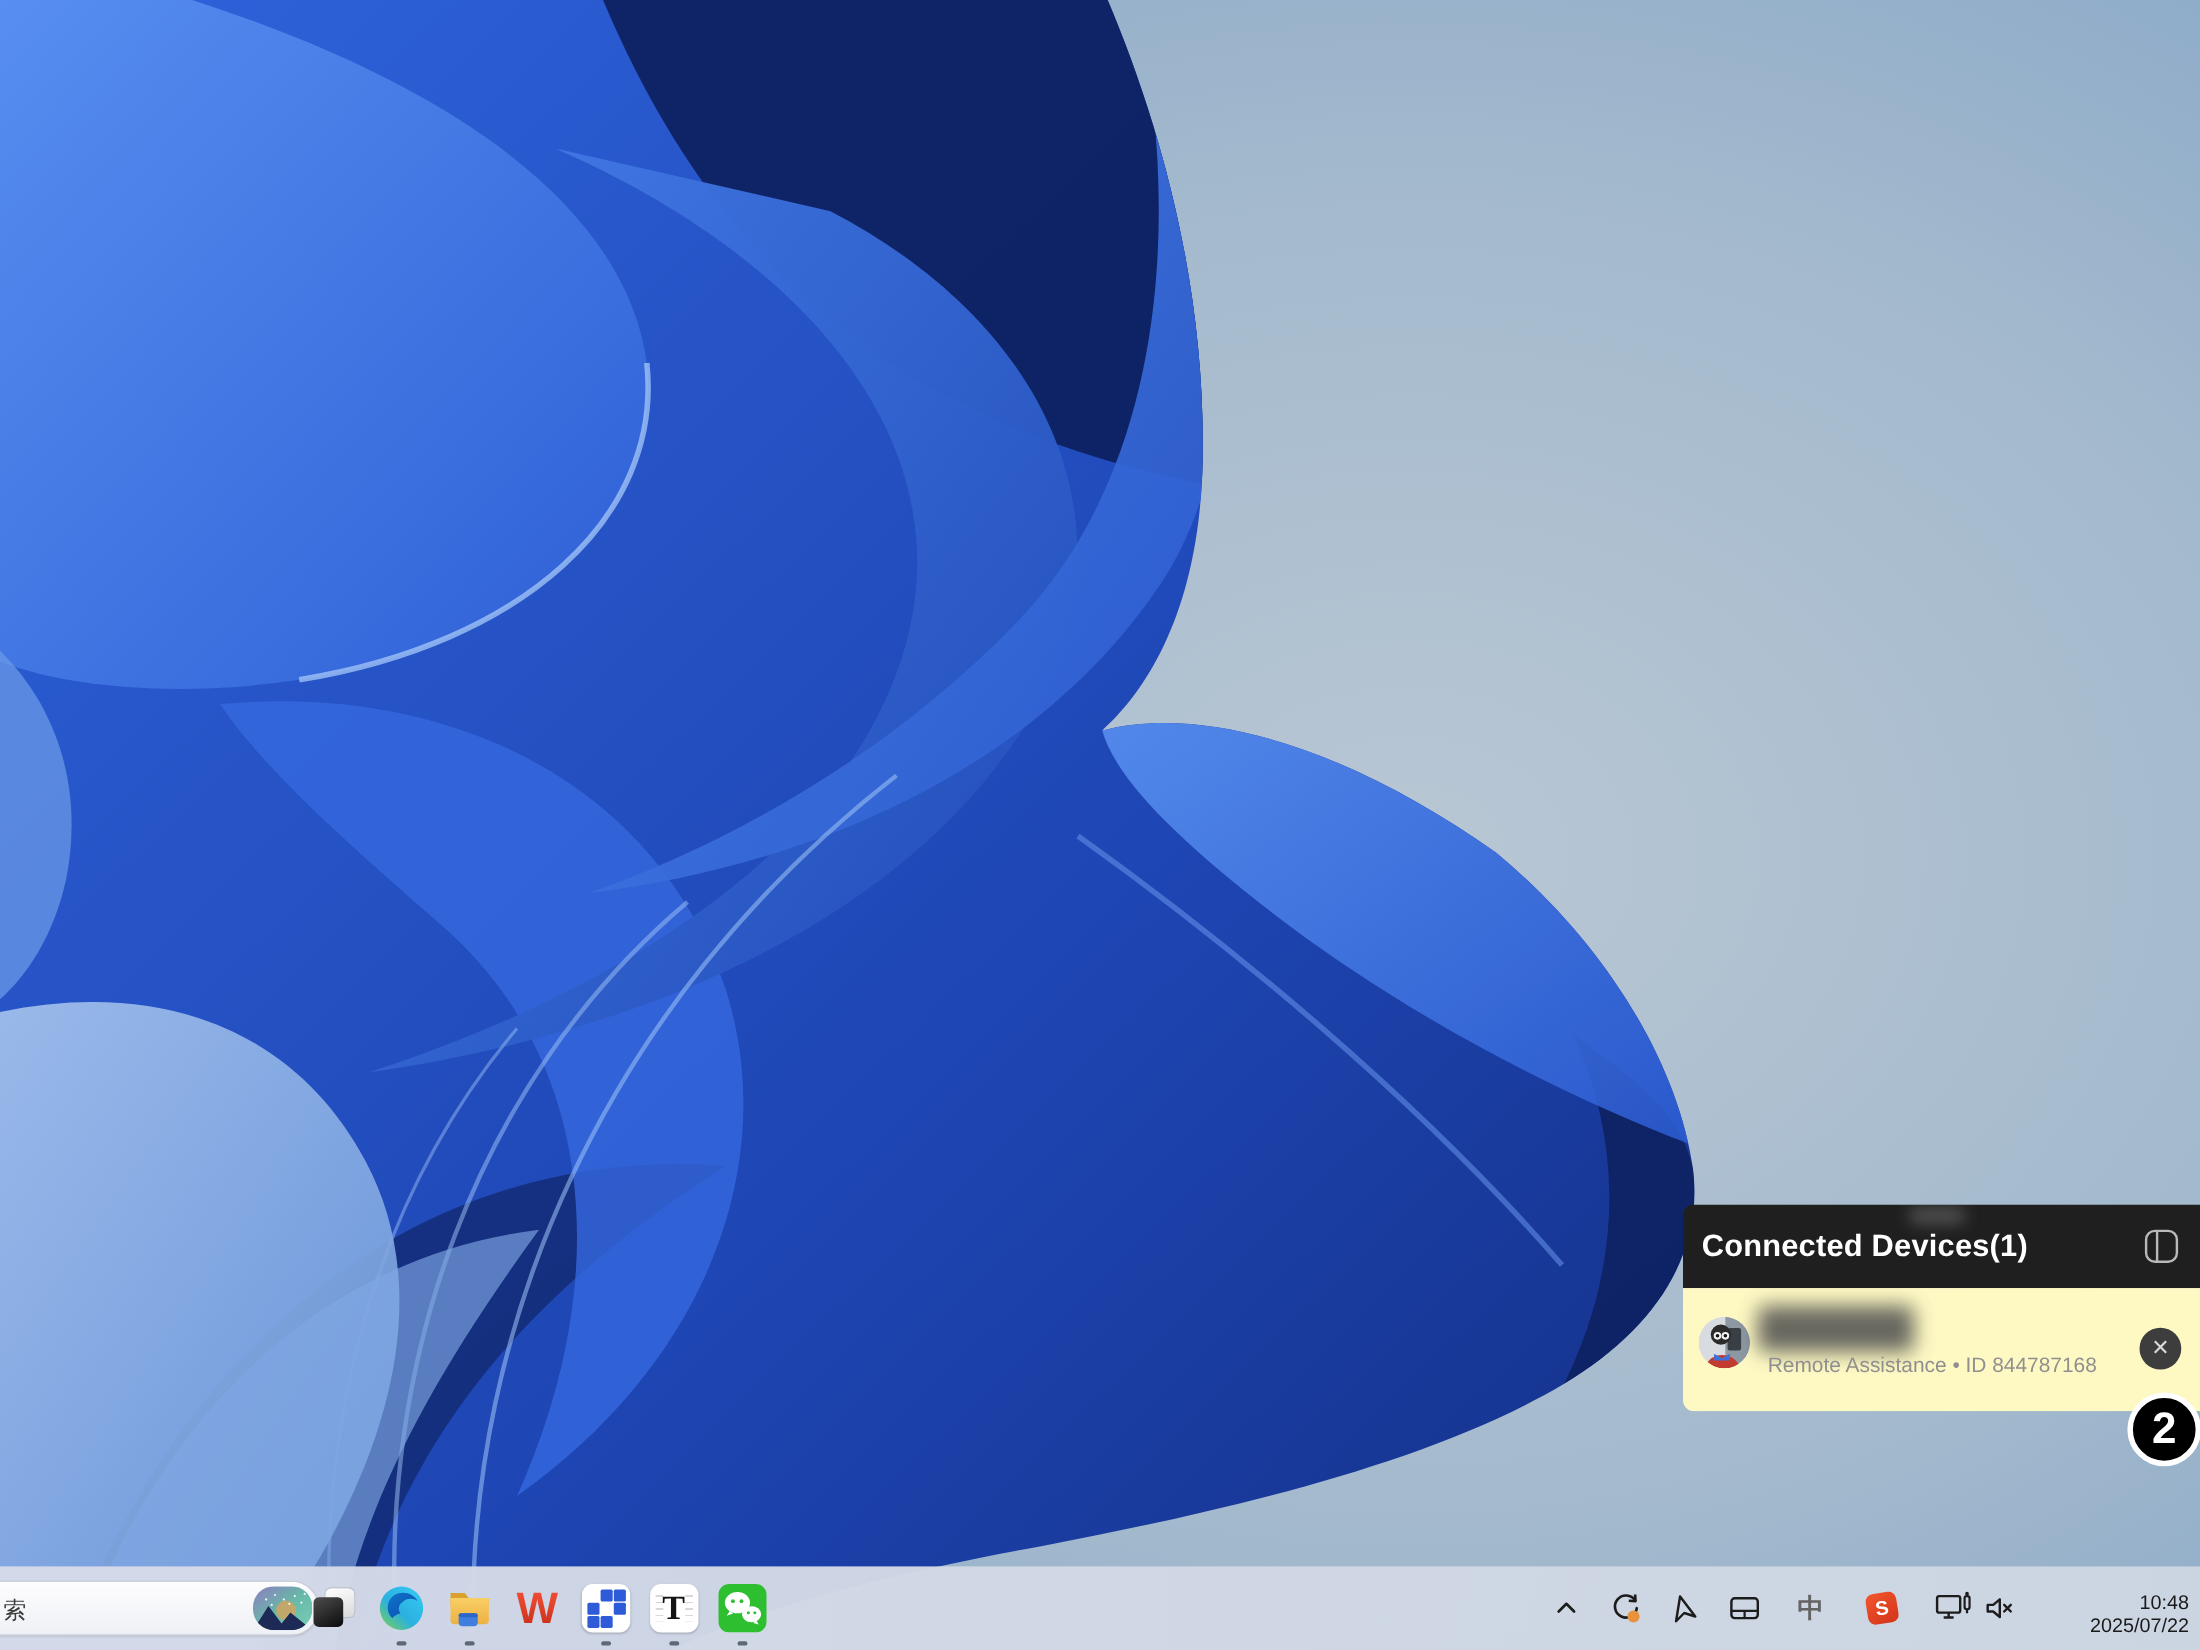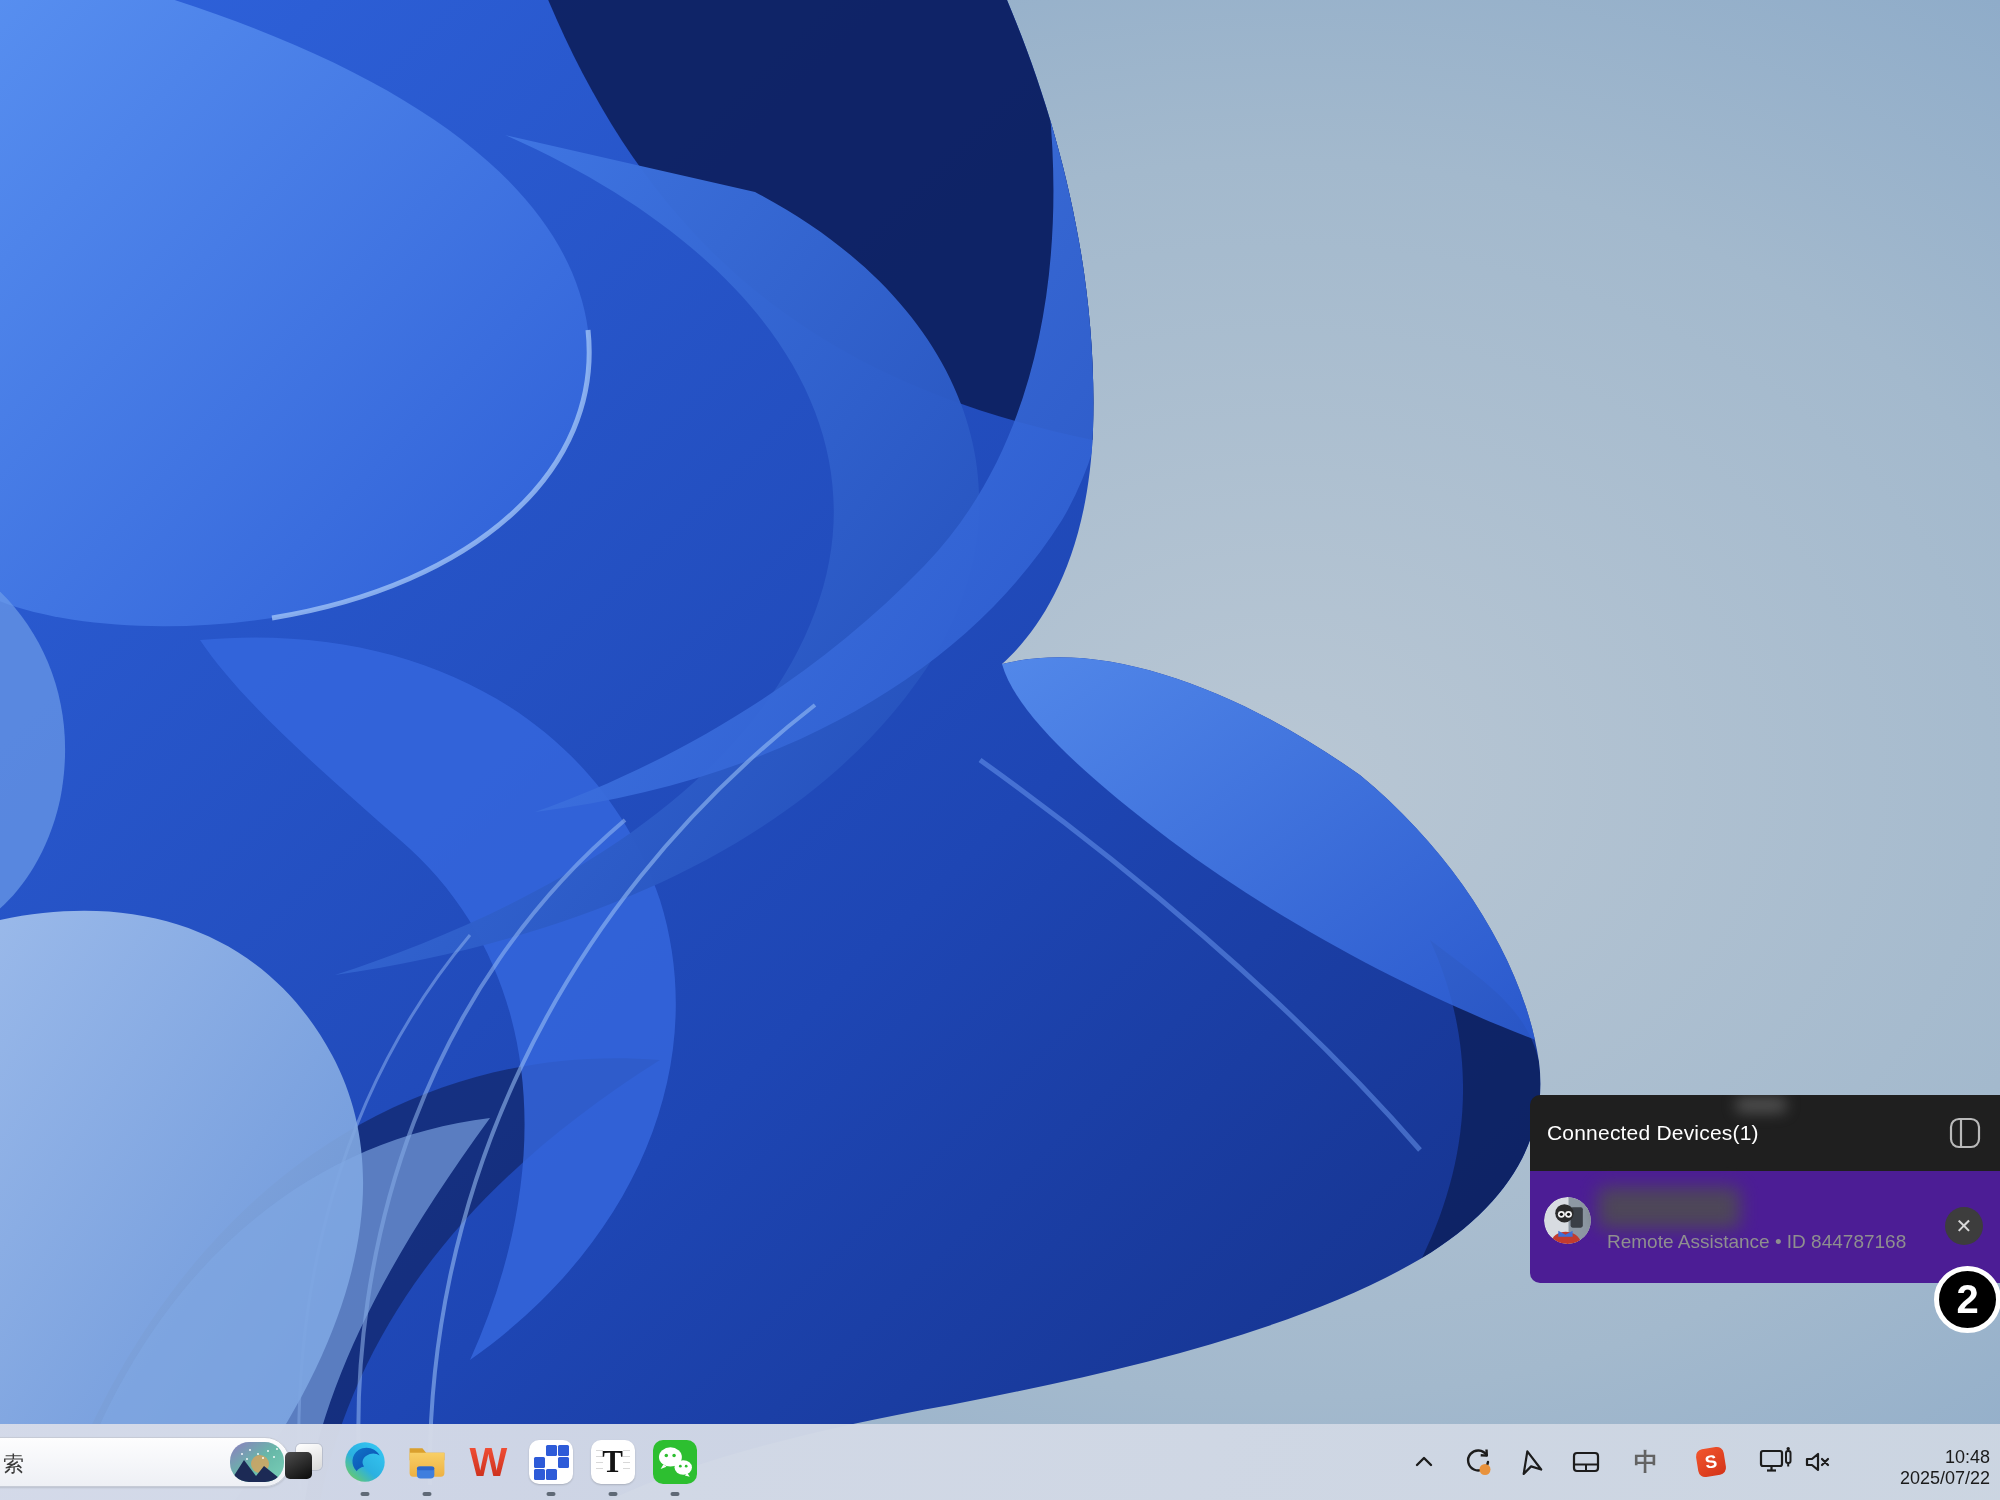--- a/index.html
+++ b/index.html
@@ -4,26 +4,26 @@
 <style>
   html,body{margin:0;padding:0;background:#000;}
   .screen{position:relative;width:2000px;height:1500px;overflow:hidden;
           font-family:"Liberation Sans","DejaVu Sans",sans-serif;}
   .wallpaper{position:absolute;inset:0;}
 
   
   .cd-panel{position:absolute;top:1095px;right:0;width:470px;height:188px;
             border-radius:10px 0 0 10px;overflow:hidden;z-index:5;}
   .cd-header{position:relative;height:76px;background:#1f1f1f;display:flex;align-items:center;}
-  .cd-title{color:#ffffff;font-size:21px;font-weight:400;padding-left:17px;letter-spacing:.2px;}
+  .cd-title{color:#ffffff;font-size:28px;font-weight:700;padding-left:17px;letter-spacing:.2px;}
   .cd-smudge{position:absolute;left:205px;top:2px;width:52px;height:16px;background:rgba(140,140,140,.45);
              filter:blur(7px);border-radius:8px;}
   .cd-toggle{position:absolute;right:16px;top:19px;width:38px;height:38px;display:flex;
              align-items:center;justify-content:center;cursor:pointer;}
-  .cd-body{position:relative;height:112px;background:#4c1d95;}
+  .cd-body{position:relative;height:112px;background:#fef9c3;}
   .cd-avatar{position:absolute;left:14px;top:26px;width:47px;height:47px;border-radius:50%;overflow:hidden;}
   .cd-nameblur{position:absolute;left:68px;top:16px;width:142px;height:42px;border-radius:6px;
                background:#4e4e4e;filter:blur(9px);opacity:.85;}
   .cd-sub{position:absolute;left:77px;top:60px;width:360px;color:#8f8f8f;font-size:19px;white-space:nowrap;}
   .cd-close{position:absolute;right:17px;top:36px;width:38px;height:38px;border-radius:50%;background:#3d3d3d;
             color:#d8d8d8;font-size:20px;line-height:38px;text-align:center;cursor:pointer;z-index:2;}
 
   
   .badge2{position:absolute;left:1934px;top:1266px;width:67px;height:67px;border-radius:50%;
           background:#000;border:5px solid #fff;box-sizing:border-box;z-index:6;

